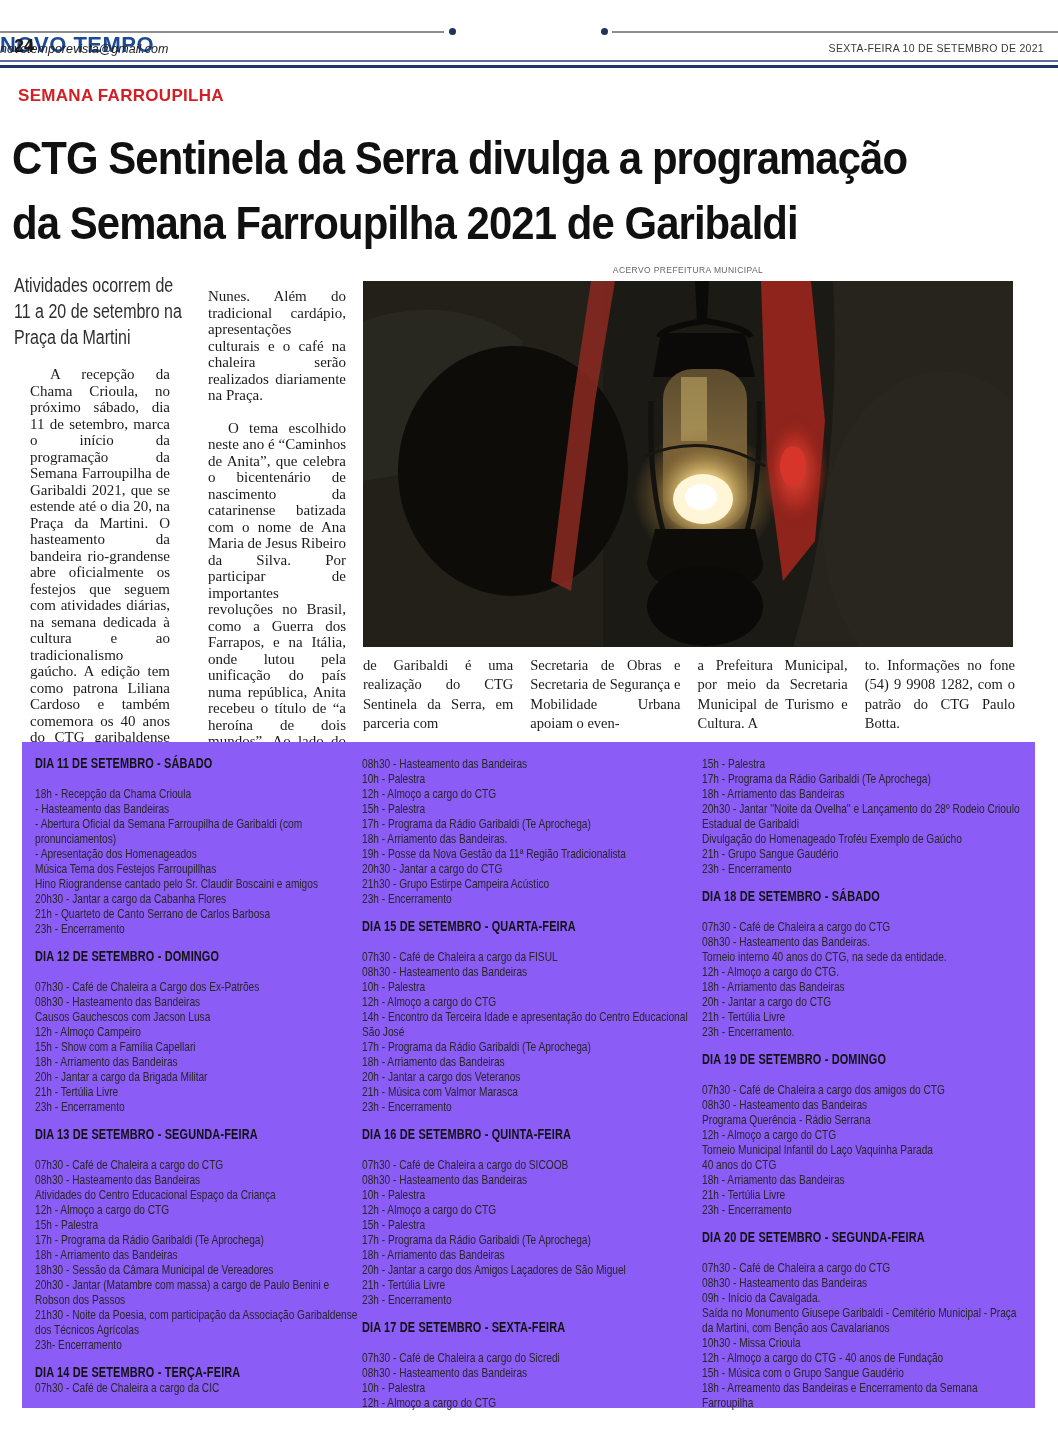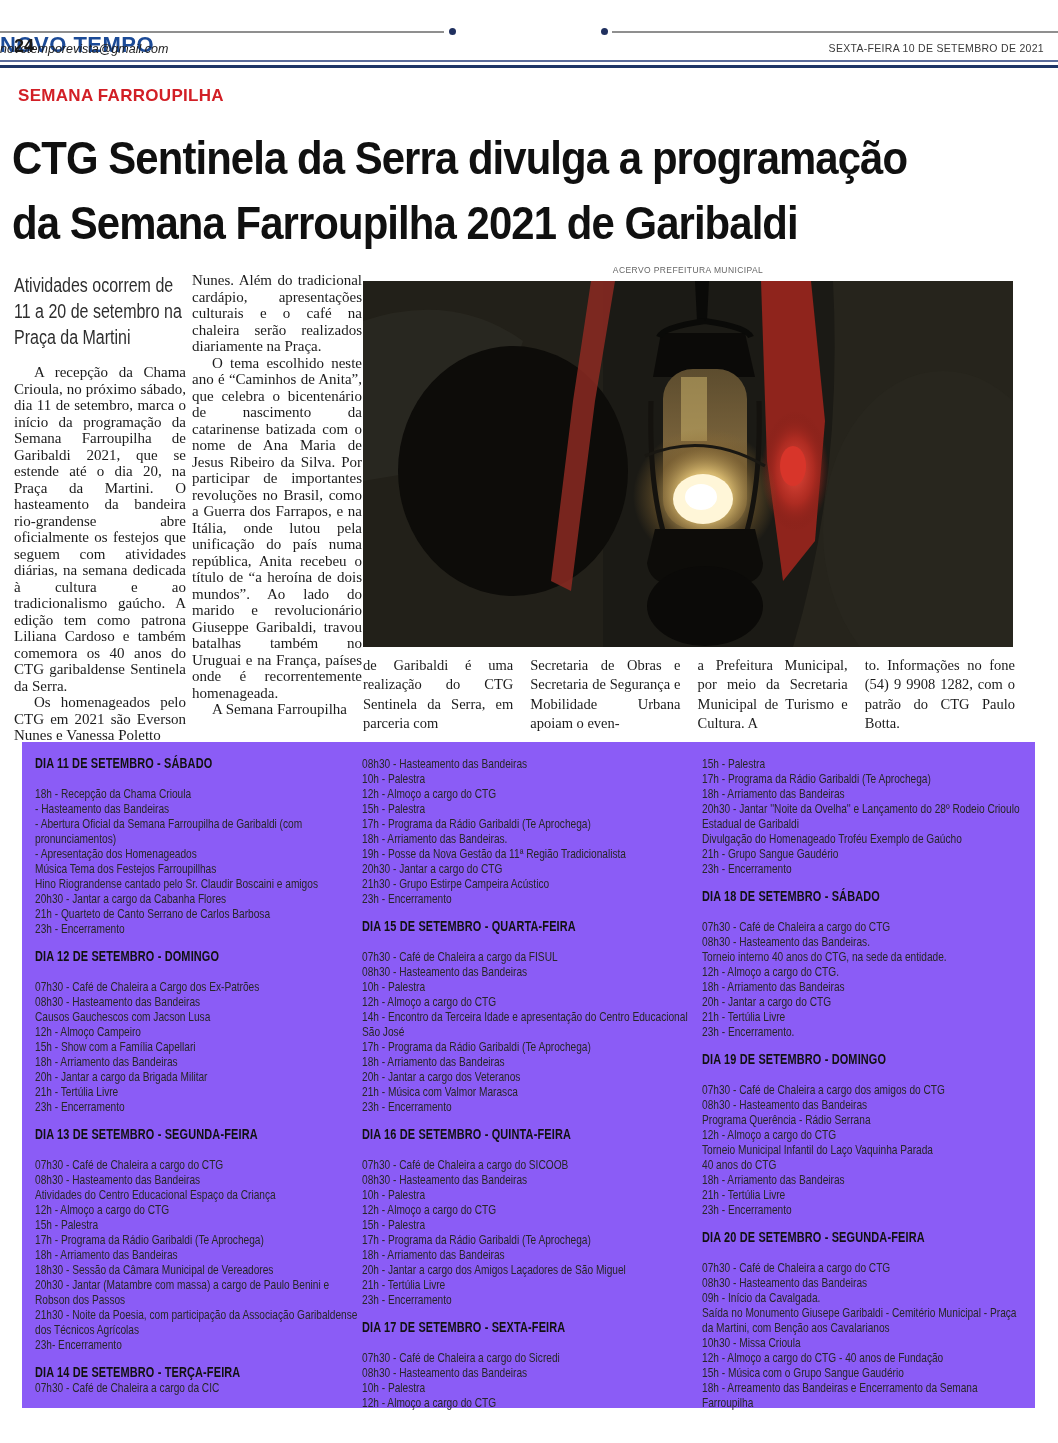--- a/index.html
+++ b/index.html
@@ -29,21 +29,21 @@
      transform:scaleX(.91);transform-origin:0 0;}
   .headline span{display:block;}
 
   
   .col{position:absolute;top:272px;}
   .col1{left:14px;width:172px;}
   .col2{left:192px;width:170px;}
   .standfirst{margin:0 0 14px 0;width:215px;transform:scaleX(.8);transform-origin:0 0;
      font-size:20px;line-height:1.3;font-weight:normal;color:#2e2e2e;}
   .body-p{font-family:"Liberation Serif",serif;font-size:15px;line-height:1.1;
-     text-align:justify;color:#1b1b1b;margin:0;}
+     text-align:justify;color:#1b1b1b;margin:16px;}
   .body-p.indent{text-indent:20px;}
   .photo-credit{position:absolute;top:265px;left:363px;width:650px;text-align:center;
      font-size:8.5px;letter-spacing:.4px;color:#666;}
   .photo{position:absolute;left:363px;top:281px;width:650px;height:366px;background:#181713;}
   .photo svg{display:block;width:100%;height:100%;}
   .caption-cols{position:absolute;left:363px;top:656px;width:652px;display:flex;gap:17px;}
   .caption-cols p{flex:1;font-family:"Liberation Serif",serif;font-size:14.5px;line-height:1.33;
      text-align:justify;margin:0;color:#1b1b1b;}
 
   

